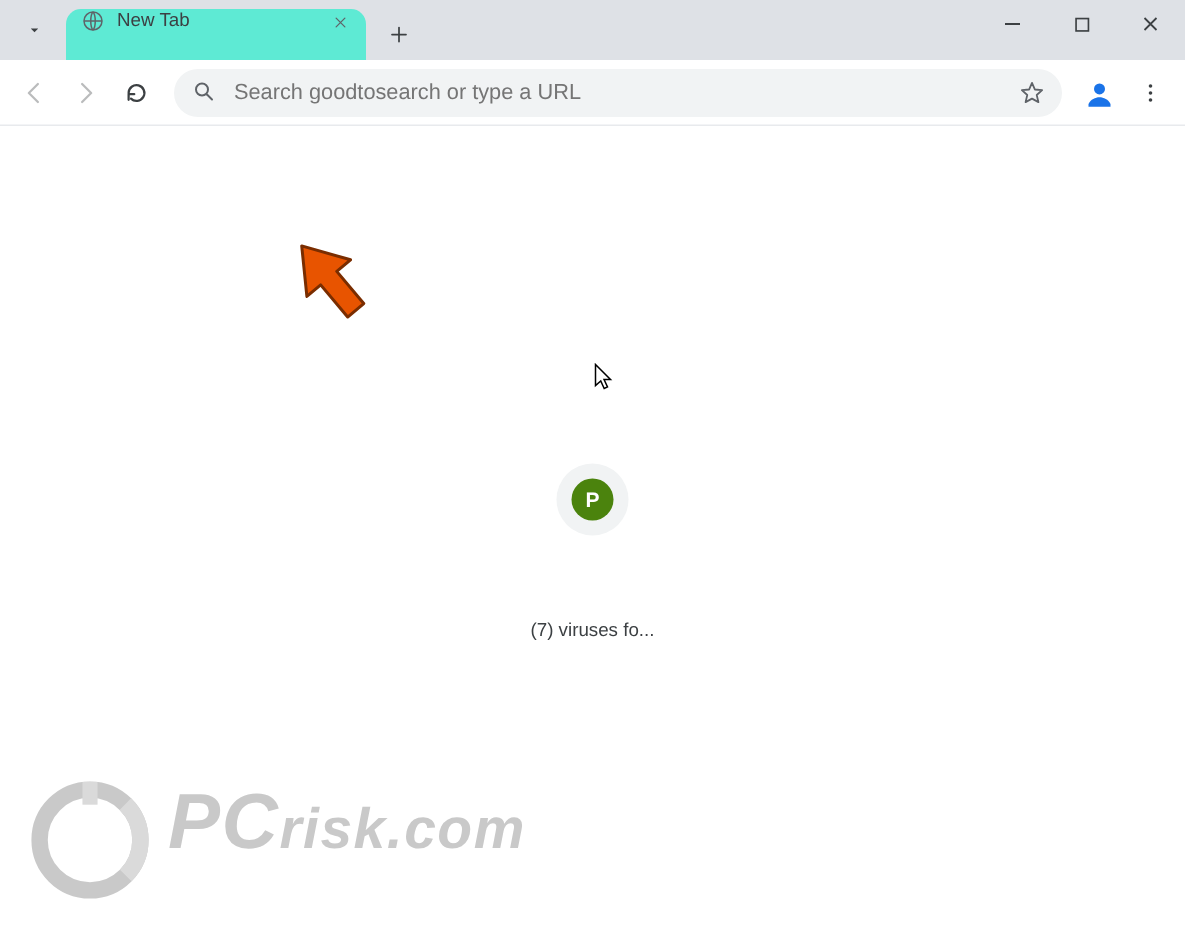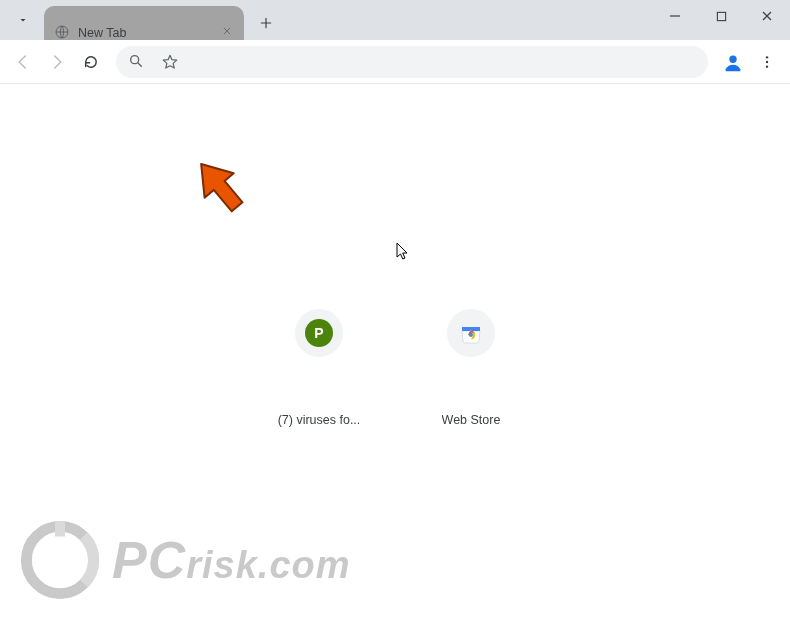--- a/index.html
+++ b/index.html
@@ -20,24 +20,24 @@
       margin-left: 6px;
       margin-bottom: 3px;
       display: flex;
       align-items: center;
       justify-content: center;
       border-radius: 50%;
       cursor: pointer;
     }
     .tab {
       height: 34px;
-      background: #a3a3a3;
+      background: #5eead4;
       border-radius: 10px 10px 0 0;
       display: flex;
-      align-items: flex-end;
+      align-items: flex-start;
       padding: 0 8px 0 10px;
       min-width: 200px;
       margin-left: 4px;
       position: relative;
       font-size: 12.5px;
       color: #3c4043;
     }
     .tab .favicon {
       width: 16px; height: 16px; margin-right: 8px;
       display: flex; align-items: center; justify-content: center;
@@ -116,21 +116,21 @@
     
     .arrow-annot {
       position:absolute; left: 188px; top: 66px; pointer-events:none;
     }
 
     
     .cursor-annot { position:absolute; left:396px; top:158px; pointer-events:none; }
 
     
     .watermark {
-      position:absolute; left: 18px; bottom: 30px; display:flex; align-items:center;
+      position:absolute; left: 18px; bottom: 30px; display:flex; 
       opacity: .55; pointer-events:none;
     }
     .wm-logo { width:84px; height:84px; margin-right:10px; }
     .wm-text { font-family: Arial, sans-serif; font-weight:bold; color:#9d9d9d; font-style:italic; letter-spacing:1px; }
     .wm-pc { font-size:52px; }
     .wm-risk { font-size:38px; }
 
     svg { display:block; }
   </style>
 </head>
@@ -197,20 +197,21 @@
         <path d="M5 18v-5h5" fill="none" stroke="#3c4043" stroke-width="2" stroke-linecap="round" stroke-linejoin="round"></path>
       </svg>
   </div>
   <div class="omnibox">
     <span class="search-ic">
       <svg width="16" height="16" viewBox="0 0 24 24">
           <circle cx="10" cy="10" r="6" fill="none" stroke="#5f6368" stroke-width="2"></circle>
           <path d="M15 15l5 5" stroke="#5f6368" stroke-width="2" stroke-linecap="round"></path>
         </svg>
     </span>
+    <input type="text" placeholder="Search goodtosearch or type a URL" style="">
     <span class="star">
       <svg width="18" height="18" viewBox="0 0 24 24">
           <path d="M12 3l2.6 5.9 6.4.6-4.8 4.3 1.5 6.3L12 17l-5.7 3.1 1.5-6.3L3 9.5l6.4-.6L12 3z" fill="none" stroke="#5f6368" stroke-width="1.6" stroke-linejoin="round"></path>
         </svg>
     </span>
   </div>
   <div class="profile-btn">
     <svg width="22" height="22" viewBox="0 0 24 24">
         <circle cx="12" cy="12" r="11" fill="#fff"></circle>
         <circle cx="12" cy="9" r="4" fill="#1a73e8"></circle>
@@ -227,34 +228,20 @@
 </div>
 
 <div class="content">
 
   <div class="shortcuts">
     <div class="shortcut">
       <div class="circle">
         <div class="p-badge">P</div>
       </div>
       <div class="label">(7) viruses fo...</div>
-    </div>
-    <div class="shortcut">
-      <div class="circle">
-        <svg width="24" height="24" viewBox="0 0 24 24">
-          <path d="M3 10h18l-1 10a2 2 0 0 1-2 2H6a2 2 0 0 1-2-2L3 10z" fill="#fff" stroke="#dadce0" stroke-width="1"></path>
-          <path d="M3 6h18v4H3z" fill="#4285f4"></path>
-          <circle cx="12" cy="14" r="4.3" fill="#fff"></circle>
-          <path d="M12 9.7a4.3 4.3 0 0 1 3.7 2.1H12l-1.9 3.3A4.3 4.3 0 0 1 12 9.7z" fill="#ea4335"></path>
-          <path d="M8.3 11.8 10.2 15l2-3.4h3.5a4.3 4.3 0 0 1-7.4.2z" fill="#34a853"></path>
-          <path d="M12 11.8h3.7A4.3 4.3 0 0 1 12 18.3l1.9-3.3-1.9-3.2z" fill="#fbbc05"></path>
-          <circle cx="12" cy="14" r="1.9" fill="#4285f4"></circle>
-        </svg>
-      </div>
-      <div class="label">Web Store</div>
     </div>
   </div>
 
   <div class="arrow-annot">
     <svg width="70" height="80" viewBox="0 0 70 80">
       <g transform="rotate(-40 35 40)">
         <path d="M35 6 L54 34 L42 34 L42 62 L28 62 L28 34 L16 34 Z" fill="#e85400" stroke="#7a2d00" stroke-width="2" stroke-linejoin="round"></path>
       </g>
     </svg>
   </div>

